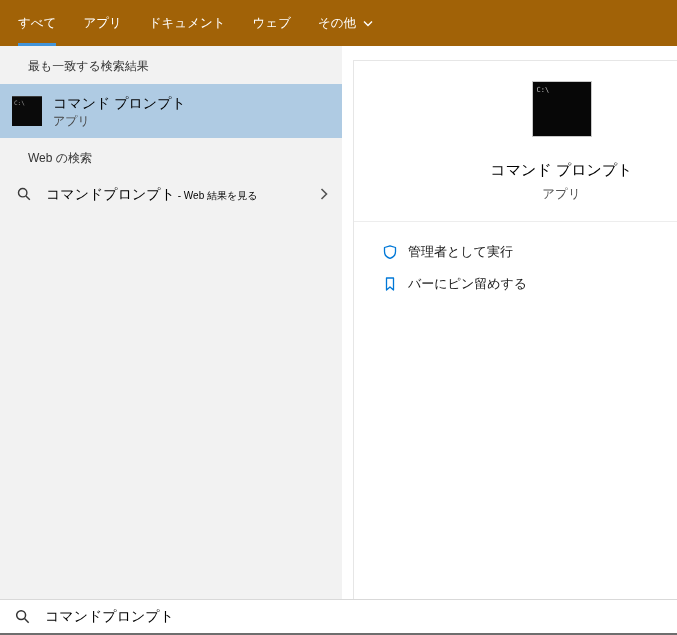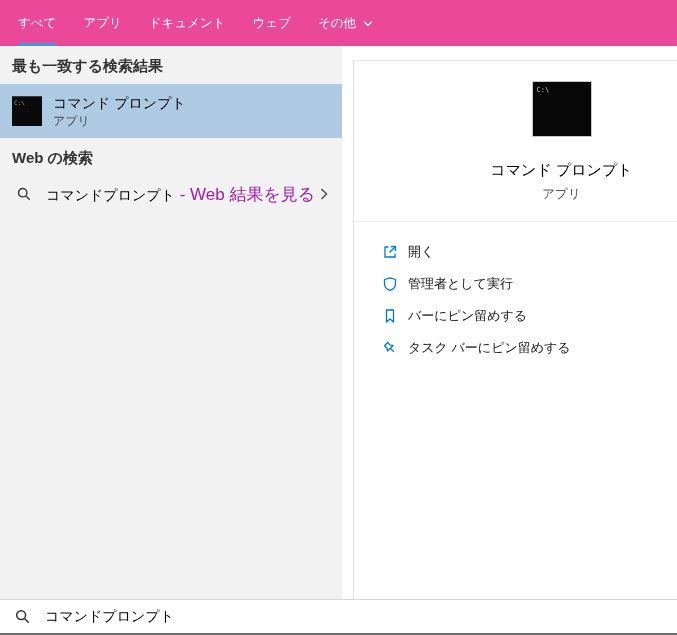--- a/index.html
+++ b/index.html
@@ -5,59 +5,59 @@
   html,body{margin:0;padding:0;}
   body{
     width:677px;height:635px;position:relative;overflow:hidden;
     background:#ffffff;
     font-family:"Liberation Sans","DejaVu Sans",sans-serif;
     -webkit-font-smoothing:antialiased;
   }
   
   .topbar{
     position:absolute;top:0;left:0;right:0;height:46px;
-    background:#ec4899;display:flex;align-items:stretch;
+    background:#a16207;display:flex;align-items:stretch;
     padding-left:18px;box-sizing:border-box;
   }
   .tab{
     display:flex;align-items:center;color:#ffffff;font-size:12.5px;
     margin-right:27px;border-top:3px solid transparent;border-bottom:3px solid transparent;
     cursor:default;white-space:nowrap;
   }
   .tab.selected{border-bottom-color:#4394d9;}
   .tab .chev{margin-left:7px;display:inline-flex;}
   
   .left-panel{
     position:absolute;top:46px;left:0;width:342px;bottom:36px;
     background:#f2f2f2;
   }
   .section-header{
-    font-size:15px;font-weight:bold;color:#333333;
-    padding:13px 0 11px 12px;line-height:14px;
+    font-size:12px;font-weight:normal;color:#333333;
+    padding:13px 0 11px 12px;line-height:14px;margin-left:16px;
   }
   .best-match{
     height:54px;background:#afcbe3;display:flex;align-items:center;
     padding-left:12px;box-sizing:border-box;cursor:default;
   }
   .cmd-icon-sm{
     width:30px;height:30px;background:#0a0a0a;flex:0 0 auto;
     font-size:6px;color:#9a9a9a;padding:2px 0 0 2px;box-sizing:border-box;
     font-family:"DejaVu Sans Mono","Liberation Mono",monospace;
     border-top:1px solid #3c3c3c;
   }
   .bm-text{margin-left:11px;}
   .bm-title{font-size:14px;color:#000000;line-height:16px;}
   .bm-sub{font-size:12px;color:#454545;margin-top:4px;line-height:13px;}
   .web-row{
     height:36px;display:flex;align-items:center;
     padding:0 10px 0 16px;cursor:default;
   }
   .web-text{flex:1;margin-left:14px;white-space:nowrap;overflow:hidden;}
   .web-query{font-size:14px;color:#000000;}
-  .web-suffix{font-size:17px;color:#a21caf;}
+  .web-suffix{font-size:10px;color:#000000;}
   
   .detail-panel{
     position:absolute;left:353px;top:60px;right:0;bottom:36px;
     background:#ffffff;border-left:1px solid #e6e6e6;border-top:1px solid #e6e6e6;
     box-sizing:border-box;
   }
   .detail-header{text-align:center;padding-left:92px;}
   .cmd-icon-lg{
     display:inline-block;width:60px;height:56px;margin-top:20px;
     background:#070707;border:1px solid #c9c9c9;box-sizing:border-box;
@@ -145,63 +145,40 @@
   <div class="detail-header">
     <div class="cmd-icon-lg">C:\</div>
     <div class="detail-title">コマンド プロンプト</div>
     <div class="detail-sub">アプリ</div>
   </div>
 
   <div class="detail-divider"></div>
 
   <div class="actions">
 
-    <div class="action-row">
-      <span class="aicon">
-        <svg width="16" height="16" viewBox="0 0 16 16">
-          <g fill="none" stroke="#0078d7" stroke-width="1.3">
-            <path d="M13 9.5V13H3V3h3.5"></path>
-            <path d="M9 2.5h4.5V7"></path>
-            <path d="M13.2 2.8L7.5 8.5"></path>
-          </g>
-        </svg>
-      </span>
-      <span class="action-label">開く</span>
-    </div>
 
     <div class="action-row">
       <span class="aicon">
         <svg width="16" height="16" viewBox="0 0 16 16">
           <path d="M8 1.8l5.5 1.7v4.3c0 3.4-2.4 5.6-5.5 6.6-3.1-1-5.5-3.2-5.5-6.6V3.5z" fill="none" stroke="#0078d7" stroke-width="1.3" stroke-linejoin="round"></path>
         </svg>
       </span>
       <span class="action-label">管理者として実行</span>
     </div>
 
     <div class="action-row">
       <span class="aicon">
         <svg width="16" height="16" viewBox="0 0 16 16">
           <path d="M4.5 2h7v12l-3.5-3-3.5 3z" fill="none" stroke="#0078d7" stroke-width="1.3" stroke-linejoin="round"></path>
         </svg>
       </span>
       <span class="action-label">バーにピン留めする</span>
     </div>
 
 
-    <div class="action-row">
-      <span class="aicon">
-        <svg width="16" height="16" viewBox="0 0 16 16">
-          <g fill="none" stroke="#0078d7" stroke-width="1.3" stroke-linejoin="round" transform="rotate(-45 8 8)">
-            <path d="M5.8 2.5h4.4v3.6l1.8 2.3H4l1.8-2.3z"></path>
-            <line x1="8" y1="8.6" x2="8" y2="13.5"></line>
-          </g>
-        </svg>
-      </span>
-      <span class="action-label">タスク バーにピン留めする</span>
-    </div>
 
   </div>
 </div>
 
 <div class="search-bar">
   <span>
     <svg width="17" height="17" viewBox="0 0 16 16">
       <circle cx="6.7" cy="6.7" r="4.2" fill="none" stroke="#333333" stroke-width="1.4"></circle>
       <line x1="9.9" y1="9.9" x2="13.8" y2="13.8" stroke="#333333" stroke-width="1.4"></line>
     </svg>

